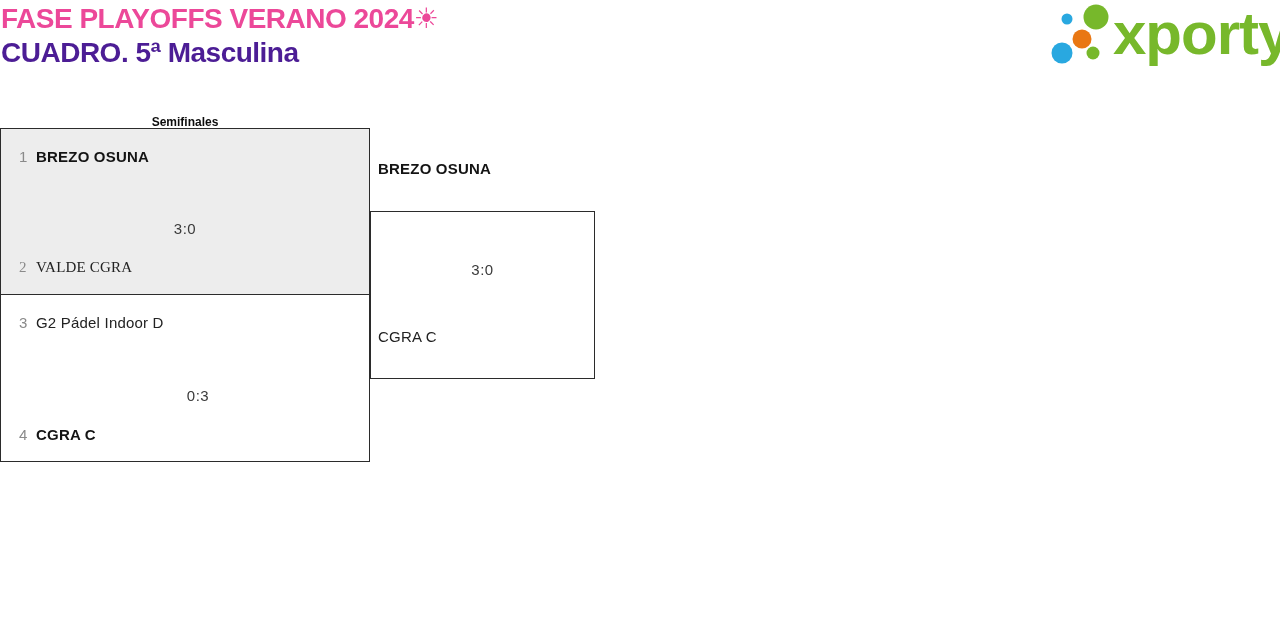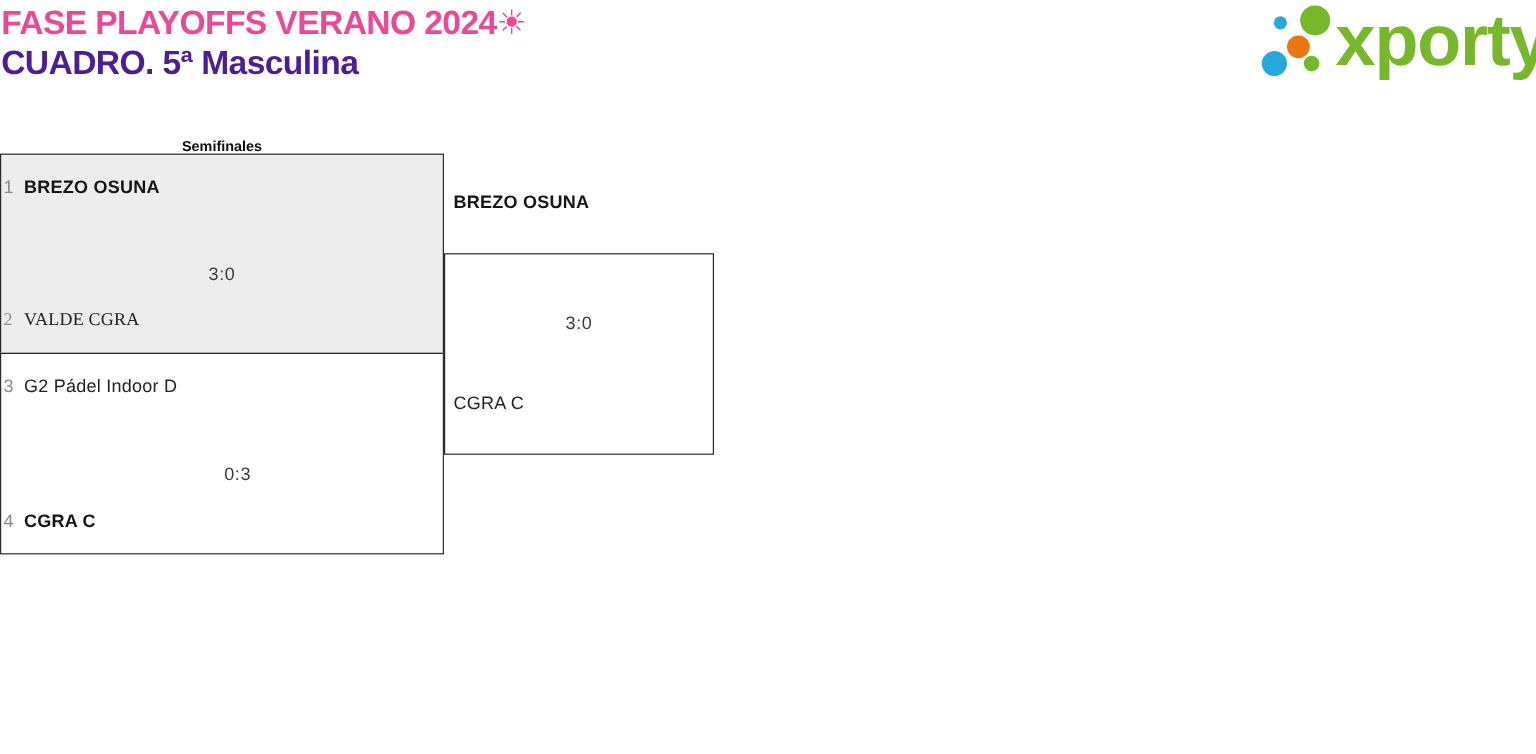--- a/index.html
+++ b/index.html
@@ -91,21 +91,21 @@
   .match.final-box { left: 370px; top: 211px; width: 225px; height: 168px; background: #ffffff; }
 
   .row {
     position: absolute;
     height: 20px;
     line-height: 20px;
     font-size: 15px;
     color: #1c1c1c;
     white-space: nowrap;
   }
-  .team-row { left: 0; padding-left: 3px; }
+  .team-row { left: 0; padding-left: 19px; }
   .seed {
     display: inline-block;
     width: 17px;
     color: #8a8a8a;
     font-weight: 400;
   }
   .team-name { font-weight: 400; color: #222222; letter-spacing: 0.2px; }
   .team-name.winner { font-weight: 700; color: #141414; }
 
   .score-row {

